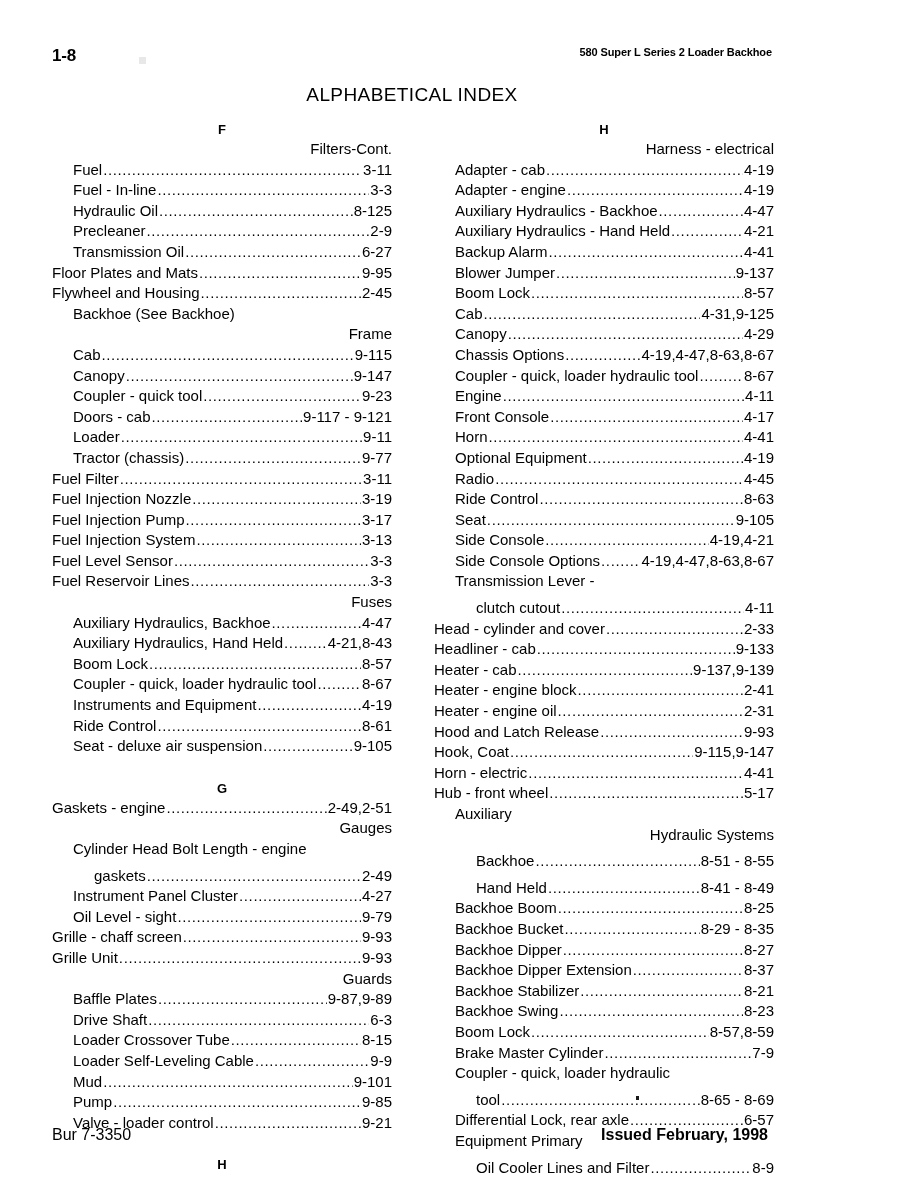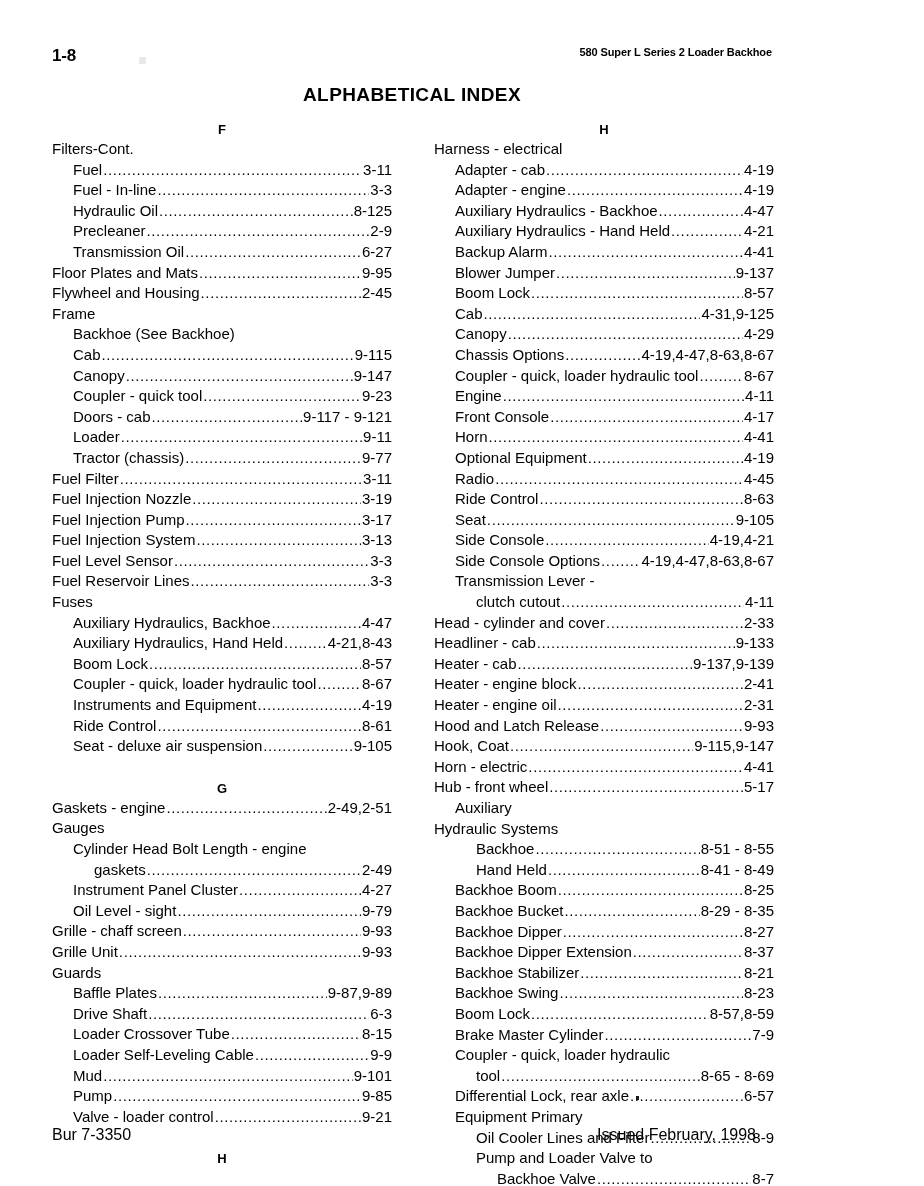--- a/index.html
+++ b/index.html
@@ -49,21 +49,21 @@
     font-weight: bold;
     letter-spacing: -0.1px;
   }
   .index-title {
     position: absolute;
     left: 52px;
     top: 84px;
     width: 720px;
     text-align: center;
     font-size: 19px;
-    font-weight: bold;
+    font-weight: normal;
     letter-spacing: 0.4px;
   }
 
   
   .columns {
     position: absolute;
     left: 0;
     top: 120px;
     width: 924px;
   }
@@ -109,43 +109,44 @@
     font-size: 15px;
     display: block;
     white-space: nowrap;
   }
   .entry .page-ref {
     flex: 0 0 auto;
     text-align: right;
   }
 
   
-  .lvl0 { padding-left: 0px; }
+  .lvl0 { padding-left: 0px; justify-content: flex-end; }
   .lvl1 { padding-left: 21px; }
-  .lvl2 { padding-left: 42px; }
+  .lvl2 { padding-left: 42px; margin-top: 6px; }
   .lvl3 { padding-left: 63px; }
 
   
   .page-footer {
     position: absolute;
     left: 52px;
     top: 1126px;
     width: 720px;
     height: 20px;
     font-size: 16px;
   }
   .footer-left {
     position: absolute;
     left: 0;
     top: 0;
   }
   .footer-right {
     position: absolute;
-    right: 16px;
+    right: 4px;
     top: 0;
+    font-weight: bold;
   }
   .speck {
     position: absolute;
     left: 636px;
     top: 1096px;
     width: 3px;
     height: 4px;
     background: #1a1a1a;
   }
   .speck2 {
@@ -205,25 +206,25 @@
         <div class="entry lvl0">
           <span class="label">Floor Plates and Mats</span>
           <span class="leader"></span>
           <span class="page-ref">9-95</span>
         </div>
         <div class="entry lvl0">
           <span class="label">Flywheel and Housing</span>
           <span class="leader"></span>
           <span class="page-ref">2-45</span>
         </div>
+        <div class="entry lvl1 plain">
+          <span class="label">Backhoe (See Backhoe)</span>
+        </div>
         <div class="entry lvl0 plain">
           <span class="label">Frame</span>
-        </div>
-        <div class="entry lvl1 plain">
-          <span class="label">Backhoe (See Backhoe)</span>
         </div>
         <div class="entry lvl1">
           <span class="label">Cab</span>
           <span class="leader"></span>
           <span class="page-ref">9-115</span>
         </div>
         <div class="entry lvl1">
           <span class="label">Canopy</span>
           <span class="leader"></span>
           <span class="page-ref">9-147</span>

